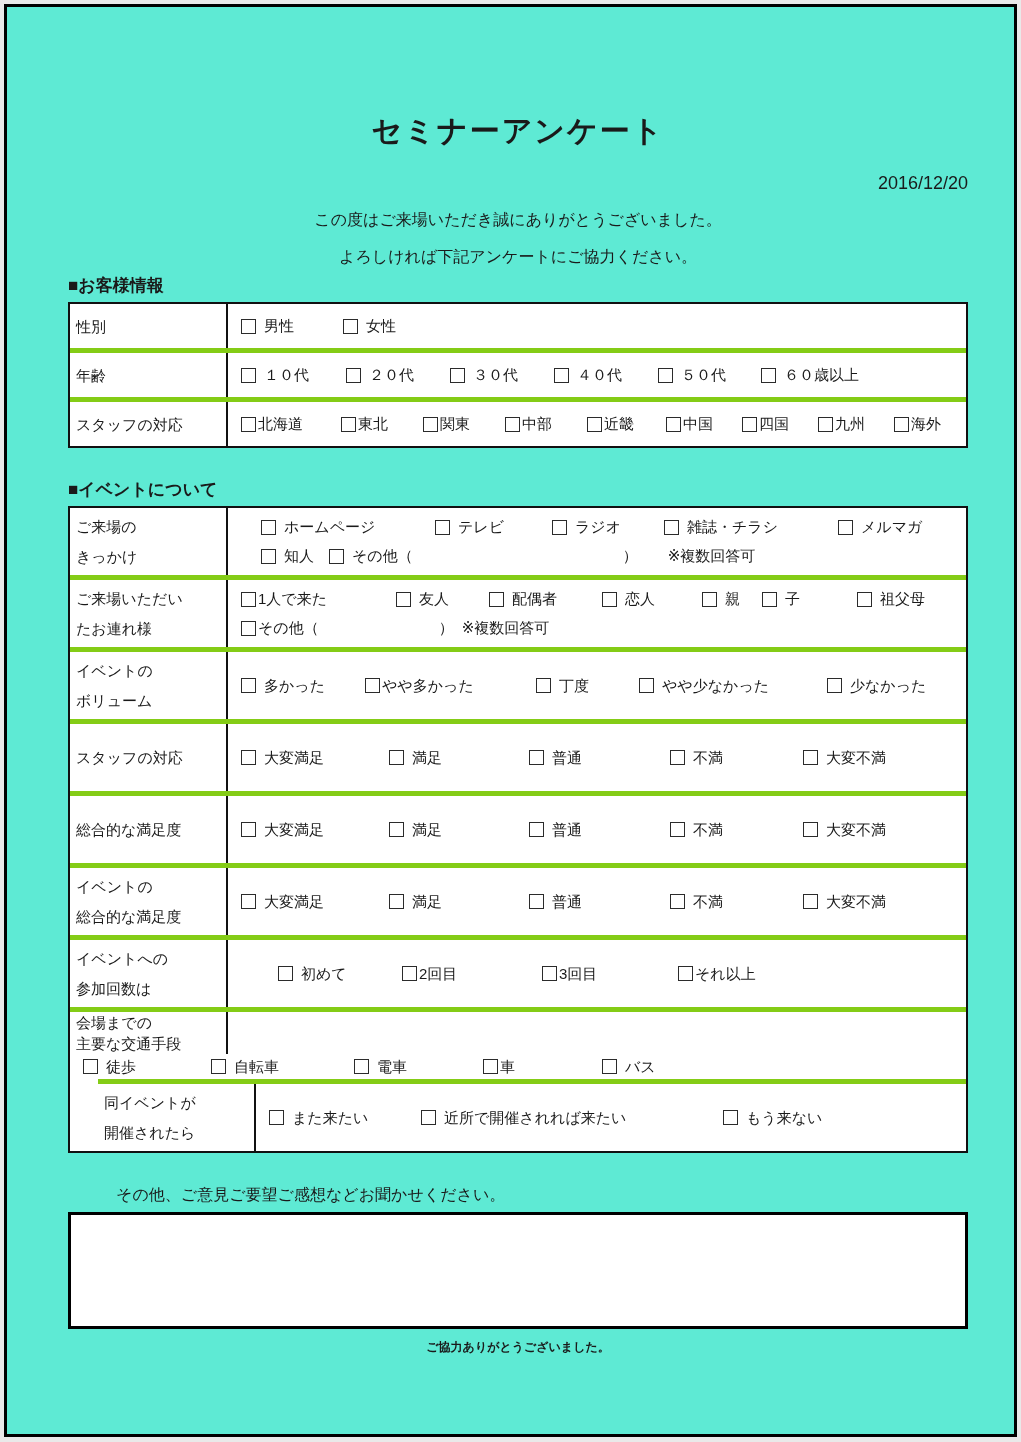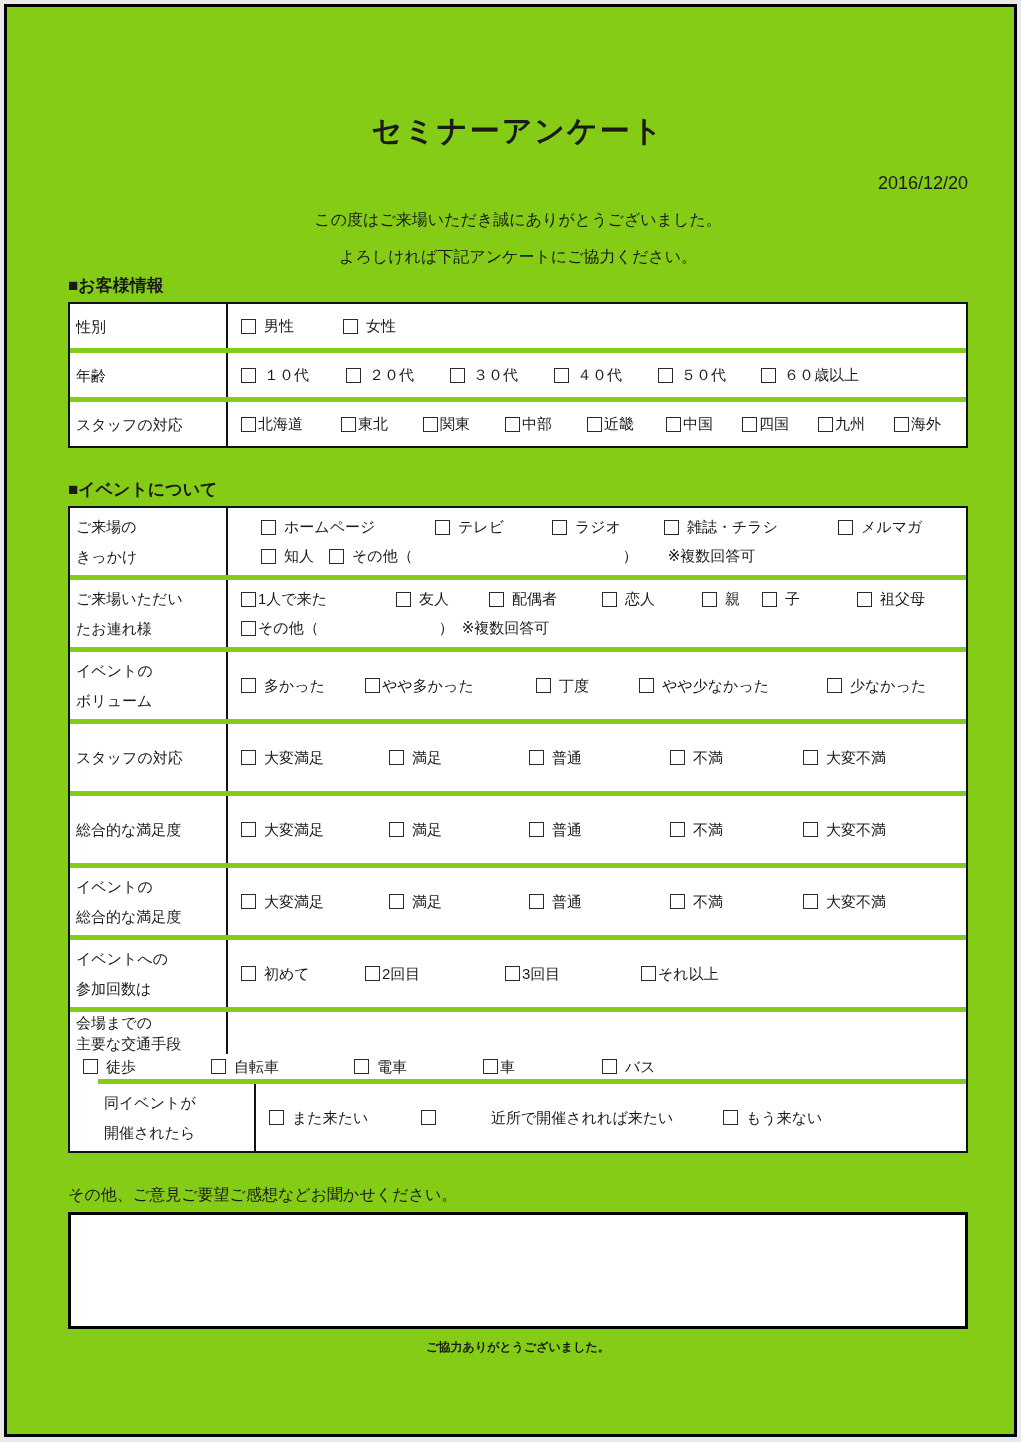--- a/index.html
+++ b/index.html
@@ -7,21 +7,21 @@
     width:1021px; height:1442px;
     background:#e9e9e9;
     font-family:"Liberation Sans","DejaVu Sans",sans-serif;
     color:#1a1a1a;
   }
   .page {
     position:absolute; left:4px; top:4px;
     width:1013px; height:1433px;
     box-sizing:border-box;
     border:3px solid #000;
-    background:#84cc16;
+    background:#5eead4;
     overflow:hidden;
   }
   .content { position:relative; margin-left:61px; width:900px; }
 
   .title {
     margin-top:106px;
     font-size:30px; font-weight:bold;
     line-height:36px; text-align:center; letter-spacing:2px;
   }
   .date { margin-top:22px; font-size:18px; line-height:24px; text-align:right; }
@@ -40,21 +40,21 @@
   .label-line { line-height:21px; }
   .content-cell { flex:1; padding-left:13px; overflow:hidden; }
   .opt-line { display:flex; align-items:center; white-space:pre; line-height:20px; }
   .option { display:inline-flex; align-items:center; flex:none; }
   .checkbox {
     flex:none; width:13px; height:13px;
     border:1.5px solid #2b2b2b; background:#fff; margin-right:2px;
   }
   .checkbox.sp { margin-right:8px; }
 
-  .comments-prompt { margin-top:7px; font-size:16px; line-height:22px; }
+  .comments-prompt { margin-top:7px; font-size:16px; line-height:22px;margin-left:48px; }
   .comments-box {
     display:block; box-sizing:border-box;
     width:900px; height:117px;
     border:3px solid #000; background:#fff;
     margin-top:6px; padding:6px;
     resize:none; font:inherit;
   }
   .closing { margin-top:10px; text-align:center; font-size:12px; font-weight:bold; }
 </style>
 </head>
@@ -146,21 +146,21 @@
           </div>
           <div class="trow" style="height: 67px;">
             <div class="cell label-cell">
               <div class="label-line">イベントの</div>
               <div class="label-line">総合的な満足度</div>
             </div>
             <div class="cell content-cell">
               <div class="opt-line"><span class="option" style="width: 148px;"><span class="checkbox sp"></span><span class="opt-label">大変満足</span></span><span class="option" style="width: 140px;"><span class="checkbox sp"></span><span class="opt-label">満足</span></span><span class="option" style="width: 141px;"><span class="checkbox sp"></span><span class="opt-label">普通</span></span><span class="option" style="width: 133px;"><span class="checkbox sp"></span><span class="opt-label">不満</span></span><span class="option"><span class="checkbox sp"></span><span class="opt-label">大変不満</span></span></div>
             </div>
           </div>
-          <div class="trow" style="height: 67px;">
+          <div class="trow" style="height: 67px; gap: 37px;">
             <div class="cell label-cell">
               <div class="label-line">イベントへの</div>
               <div class="label-line">参加回数は</div>
             </div>
             <div class="cell content-cell">
               <div class="opt-line"><span class="option" style="width: 124px;"><span class="checkbox sp"></span><span class="opt-label">初めて</span></span><span class="option" style="width: 140px;"><span class="checkbox"></span><span class="opt-label">2回目</span></span><span class="option" style="width: 136px;"><span class="checkbox"></span><span class="opt-label">3回目</span></span><span class="option"><span class="checkbox"></span><span class="opt-label">それ以上</span></span></div>
             </div>
           </div>
           <div class="trow" style="height: 67px; flex-direction: column;">
             <div class="cell label-cell">
@@ -170,21 +170,21 @@
             <div class="cell content-cell">
               <div class="opt-line"><span class="option" style="width: 128px;"><span class="checkbox sp"></span><span class="opt-label">徒歩</span></span><span class="option" style="width: 143px;"><span class="checkbox sp"></span><span class="opt-label">自転車</span></span><span class="option" style="width: 129px;"><span class="checkbox sp"></span><span class="opt-label">電車</span></span><span class="option" style="width: 119px;"><span class="checkbox"></span><span class="opt-label">車</span></span><span class="option"><span class="checkbox sp"></span><span class="opt-label">バス</span></span></div>
             </div>
           </div>
           <div class="trow" style="height: 67px; margin-left: 28px;">
             <div class="cell label-cell">
               <div class="label-line">同イベントが</div>
               <div class="label-line">開催されたら</div>
             </div>
             <div class="cell content-cell">
-              <div class="opt-line"><span class="option" style="width: 152px;"><span class="checkbox sp"></span><span class="opt-label">また来たい</span></span><span class="option" style="width: 302px; gap: 47px;"><span class="checkbox sp"></span><span class="opt-label">近所で開催されれば来たい</span></span><span class="option"><span class="checkbox sp"></span><span class="opt-label">もう来ない</span></span></div>
+              <div class="opt-line"><span class="option" style="width: 152px;"><span class="checkbox sp"></span><span class="opt-label">また来たい</span></span><span class="option" style="width: 302px;"><span class="checkbox sp"></span><span class="opt-label">近所で開催されれば来たい</span></span><span class="option"><span class="checkbox sp"></span><span class="opt-label">もう来ない</span></span></div>
             </div>
           </div>
         </div>
       </div>
 
     <div class="comments-prompt">その他、ご意見ご要望ご感想などお聞かせください。</div>
     <textarea class="comments-box" style=""></textarea>
 
     <div class="closing">ご協力ありがとうございました。</div>
   </div>

